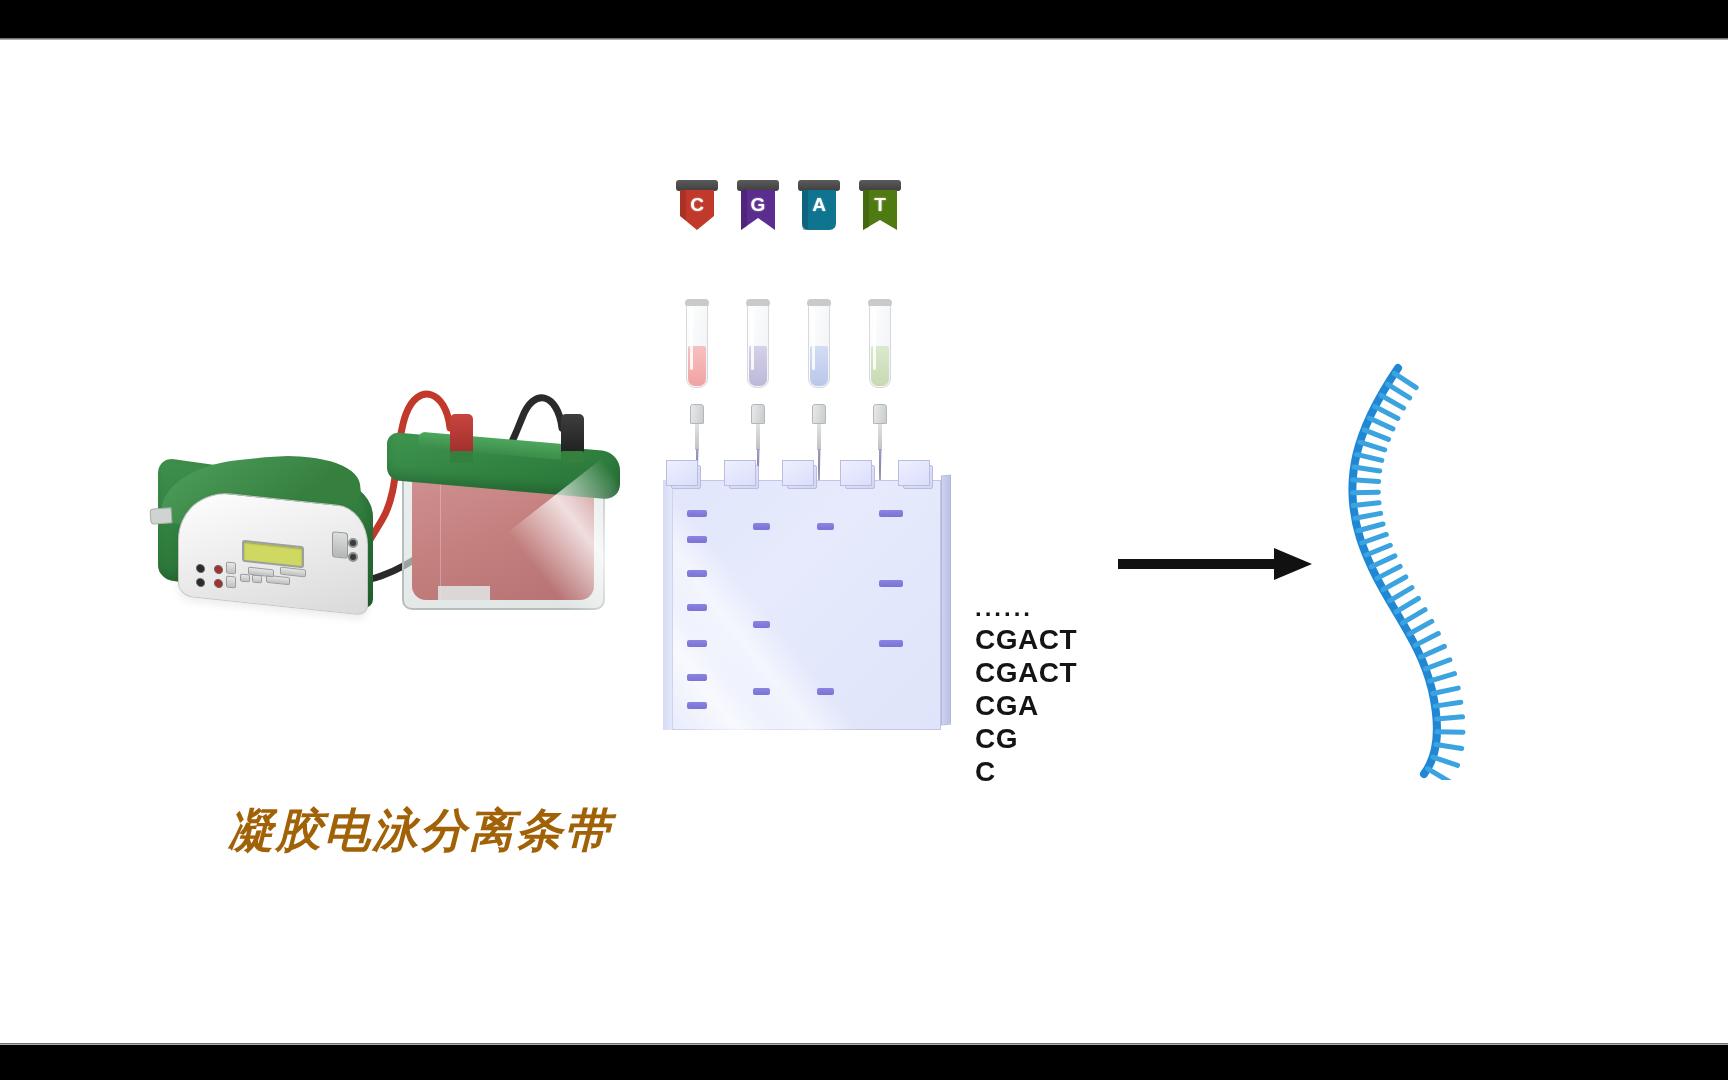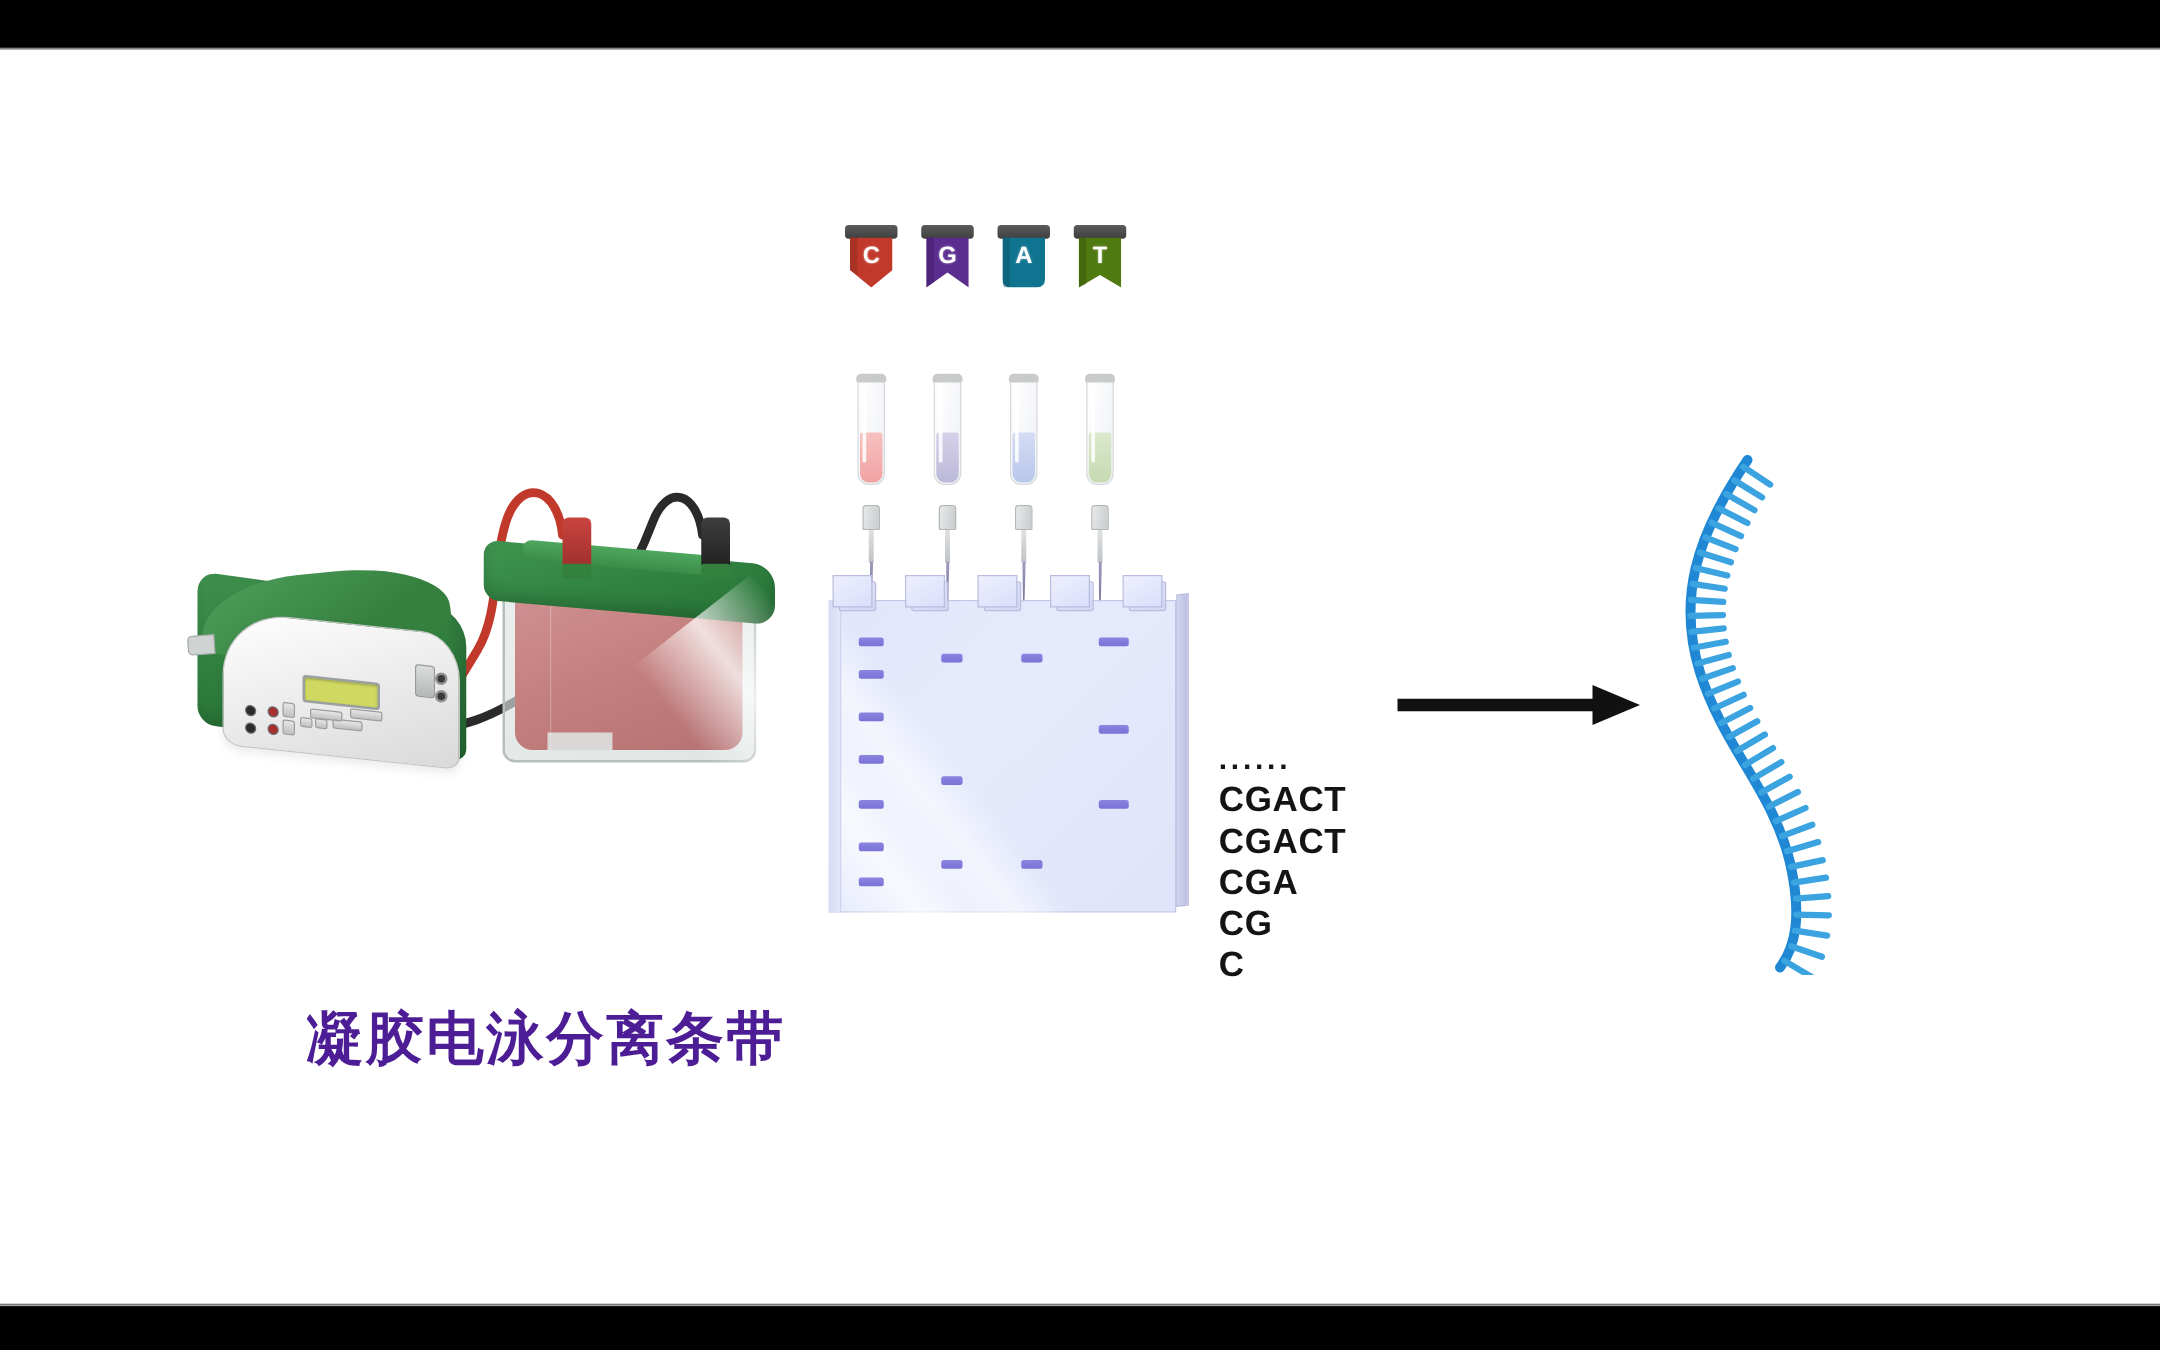--- a/index.html
+++ b/index.html
@@ -235,24 +235,24 @@
     position:absolute; left:156px; top:0; width:0; height:0;
     border-top:16px solid transparent; border-bottom:16px solid transparent;
     border-left:38px solid #111;
   }
 
   
   #dna { position:absolute; left:1320px; top:320px; width:200px; height:420px; }
 
   
   #caption {
-    position:absolute; left:245px; top:760px;
+    position:absolute; left:228px; top:760px;
     font-family: "DejaVu Sans", "Liberation Sans", sans-serif;
-    font-size:46px; font-weight:bold; color:#4c1d95;
-    letter-spacing:2px; white-space:nowrap;
+    font-size:46px; font-weight:bold; color:#a16207;
+    letter-spacing:2px; white-space:nowrap;font-style:italic;
   }
 </style>
 </head>
 <body>
 
 <div id="stage">
 
   <div class="bar bar-top"></div>
   <div class="bar-edge" style="top:38px;"></div>
 

